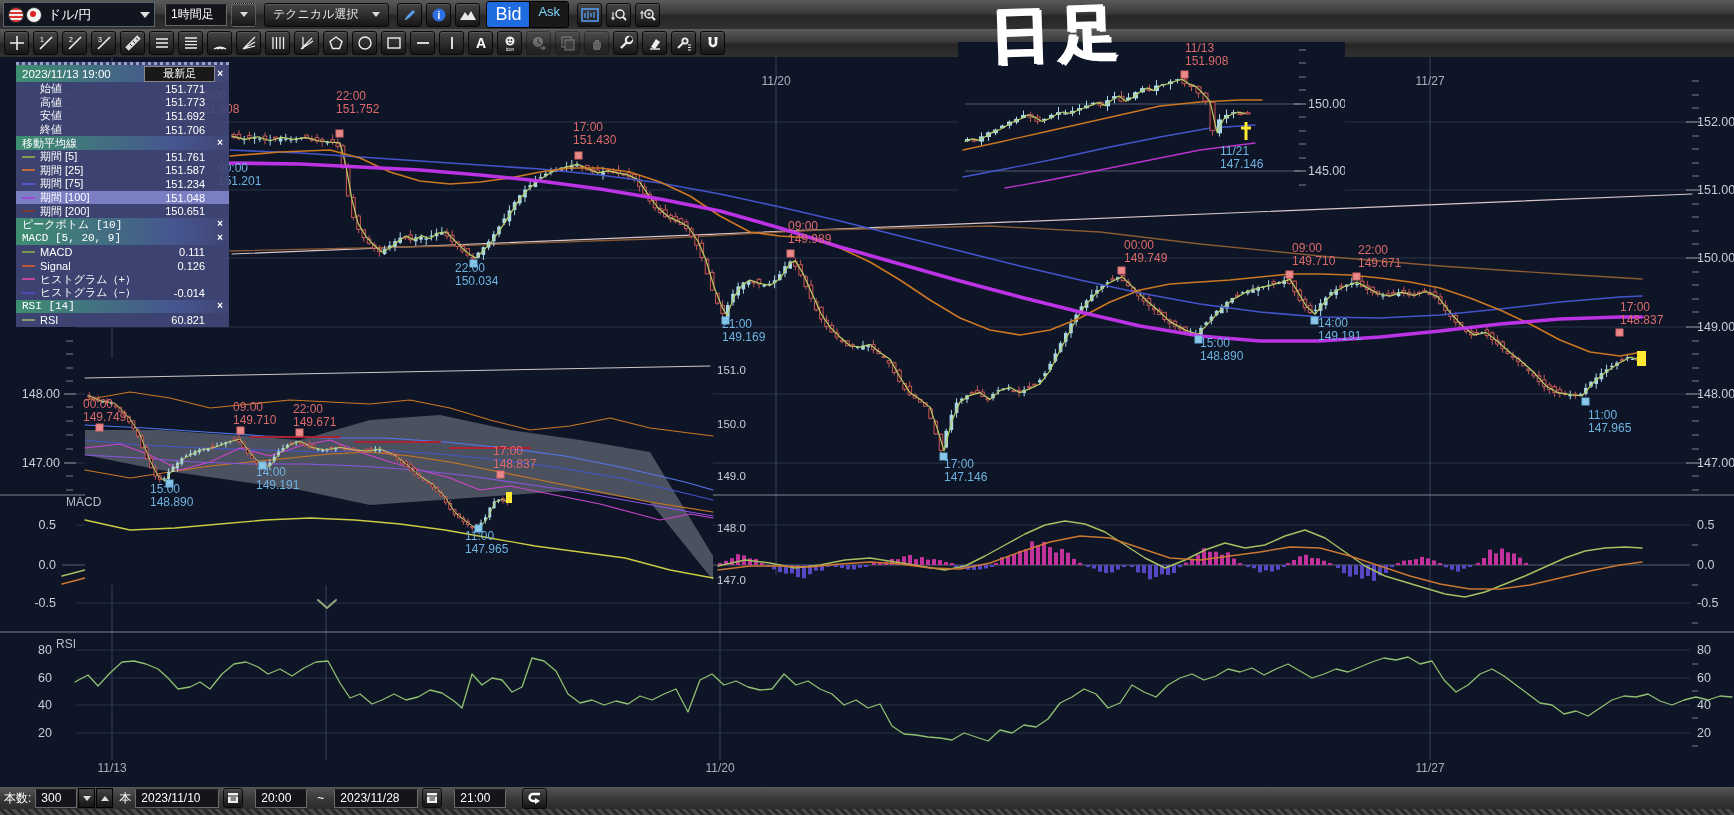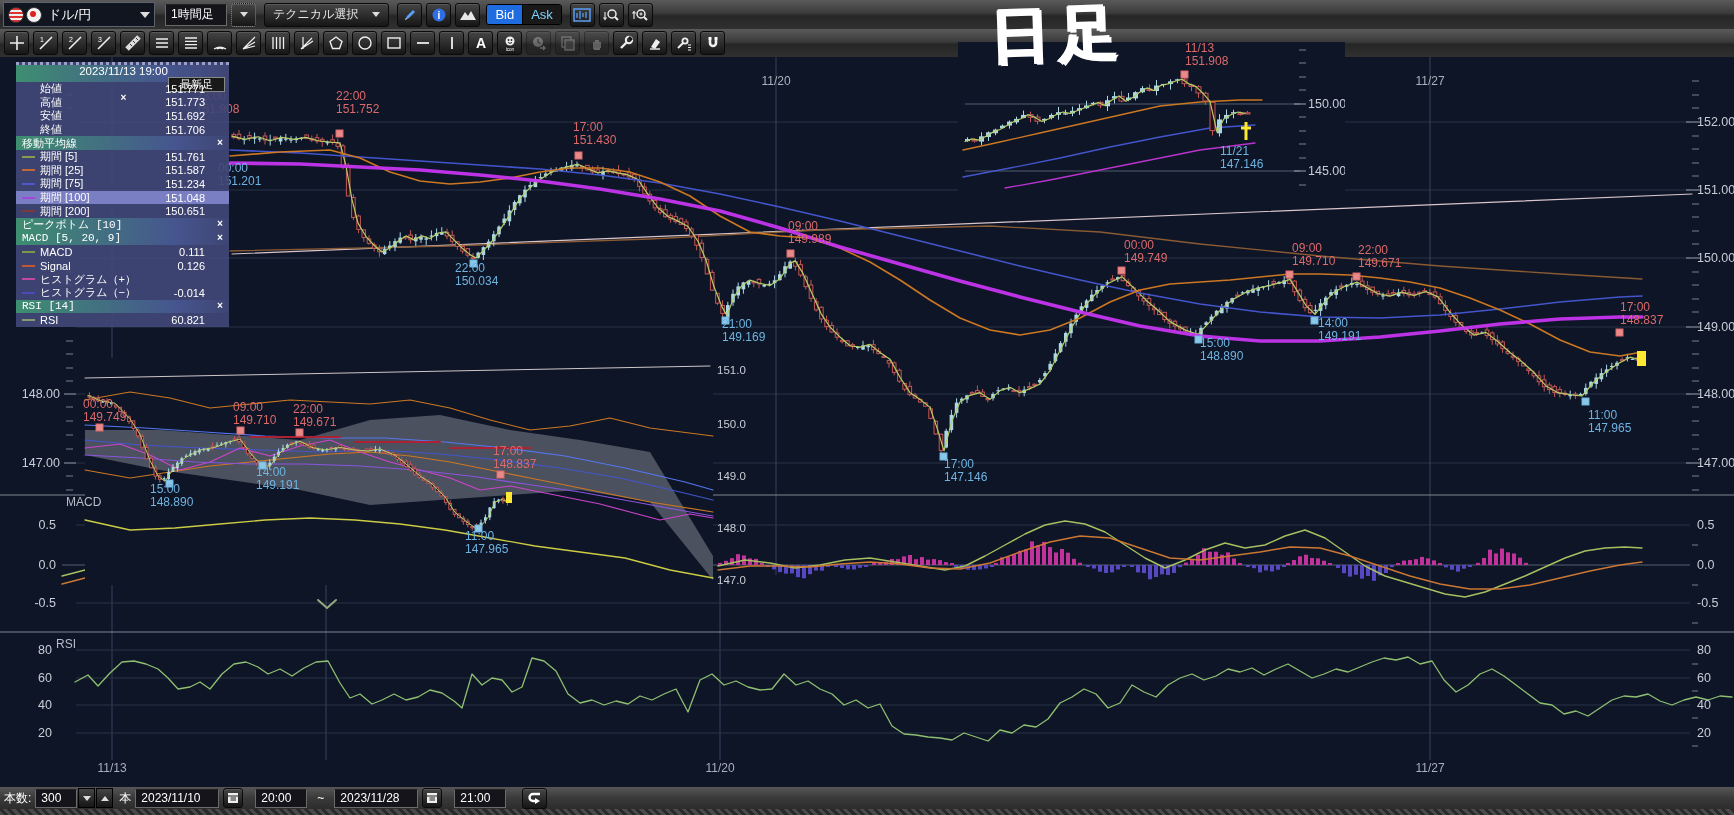--- a/index.html
+++ b/index.html
@@ -16,43 +16,43 @@
     font-size:12px;display:flex;align-items:center;padding:0 5px;height:20px;}
   #pairbox{margin-left:3px;width:142px;height:23px;background:#10151f;border:1px solid #5c6370;
     display:flex;align-items:center;color:#fff;font-size:13px;padding:0 4px;cursor:pointer;}
   .flag{width:14px;height:14px;border-radius:50%;flex:0 0 auto;border:1px solid #333;}
   #flag-us{background:repeating-linear-gradient(#d33 0 2px,#eee 2px 4px);}
   #flag-jp{background:#f4f4f4;position:relative;margin-left:2px;margin-right:6px;}
   #flag-jp:after{content:"";position:absolute;left:3px;top:3px;width:6px;height:6px;border-radius:50%;background:#d22;}
   .caret{width:0;height:0;border-left:5px solid transparent;border-right:5px solid transparent;border-top:6px solid #ddd;margin-left:auto;}
   .caret2{width:0;height:0;border-left:4px solid transparent;border-right:4px solid transparent;border-top:5px solid #ddd;}
   #bidask{display:flex;margin-left:6px;border:1px solid #000;border-radius:3px;overflow:hidden;}
-  #bid{background:#1f6be0;color:#fff;font-size:13px;padding:2px 8px;}
+  #bid{background:#1f6be0;color:#fff;font-size:18px;padding:2px 8px;}
   #ask{background:#191919;color:#7dd3fc;font-size:13px;padding:2px 8px;border-left:1px solid #000;}
   #bottombar{position:absolute;left:0;top:787px;width:1734px;height:22px;z-index:2;
     background:linear-gradient(#565656,#3a3a3a 50%,#2c2c2c);display:flex;align-items:center;color:#fff;font-size:12px;}
   #resize-strip{position:absolute;left:0;top:809px;width:1734px;height:6px;z-index:2;
     background:repeating-linear-gradient(45deg,#4a4a4a 0 3px,#2a2a2a 3px 6px);}
   .spinbtn{width:15px;height:18px;background:linear-gradient(#454545,#161616);border:1px solid #000;
     display:flex;align-items:center;justify-content:center;margin-left:1px;}
   #datapanel{position:absolute;left:16px;top:62px;width:213px;z-index:5;font-size:11px;color:#fff;
     background:rgba(66,71,118,.93);border-top:3px dotted #9aa0c8;}
   #datapanel .hdr{display:flex;align-items:center;height:17px;padding:0 4px 0 6px;
-    background:linear-gradient(90deg,#3e8e71,#46558f 70%,rgba(70,80,130,.2));font-size:11.5px;flex-direction:column;}
+    background:linear-gradient(90deg,#3e8e71,#46558f 70%,rgba(70,80,130,.2));font-size:11.5px;}
   #datapanel .row{display:flex;align-items:center;height:13.6px;padding:0 4px 0 6px;}
   #datapanel .row.sec{background:linear-gradient(90deg,#3e8e71,#46558f 75%,rgba(70,80,130,.15));font-family:Liberation Mono, monospace;}
   #datapanel .row.hl{background:#7a7ec2;}
   #datapanel .sw{width:13px;height:2px;margin-right:5px;flex:0 0 auto;}
   #datapanel .ind{width:18px;flex:0 0 auto;}
   #datapanel .lb{white-space:nowrap;}
   #datapanel .val{margin-left:auto;padding-right:20px;}
   #datapanel .x{margin-left:auto;color:#fff;font-weight:bold;font-size:10px;cursor:pointer;padding:0 2px;}
   #datapanel .x2{color:#fff;font-weight:bold;font-size:10px;cursor:pointer;padding:0 2px;}
   #latestbtn{margin-left:auto;background:#191919;border:1px solid #888;color:#fff;font-size:11px;
-    padding:0px 11px;height:14px;line-height:13px;cursor:pointer;}
+    padding:0px 18px;height:14px;line-height:13px;cursor:pointer;}
   #dailyinset{position:absolute;left:958px;top:42px;width:387px;height:153px;background:#0d1527;z-index:4;}
   #handtitle{position:absolute;left:990px;top:-6px;z-index:6;color:#ffffff;font-weight:bold;
     font-size:60px;letter-spacing:8px;transform:rotate(-2deg);font-family:"DejaVu Sans",sans-serif;
     text-shadow:2px 2px 0 #fff,-1px 1px 0 #fff;}
   svg text{font-family:"Liberation Sans","DejaVu Sans",sans-serif;}
   #mainsvg{position:absolute;left:0;top:57px;z-index:1;}
 </style>
 </head>
 <body>
 

